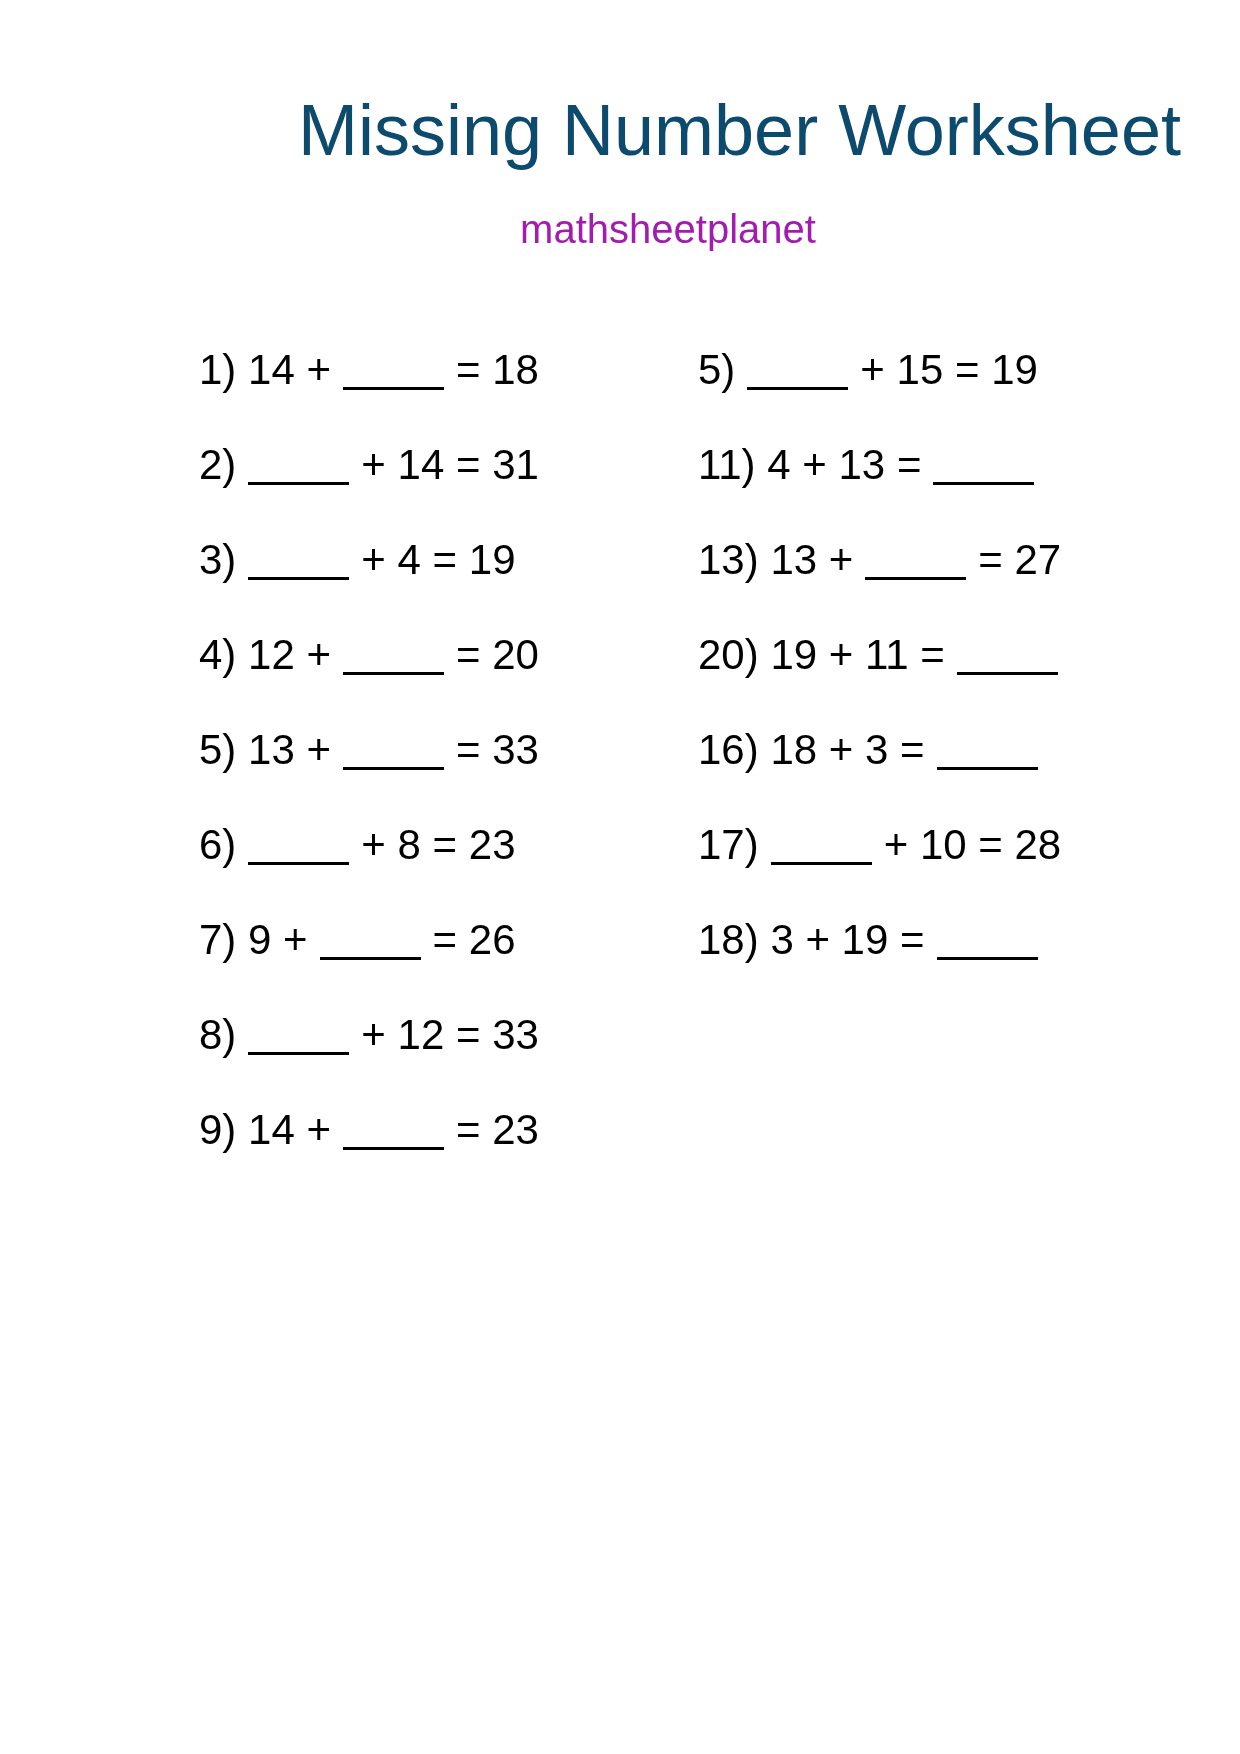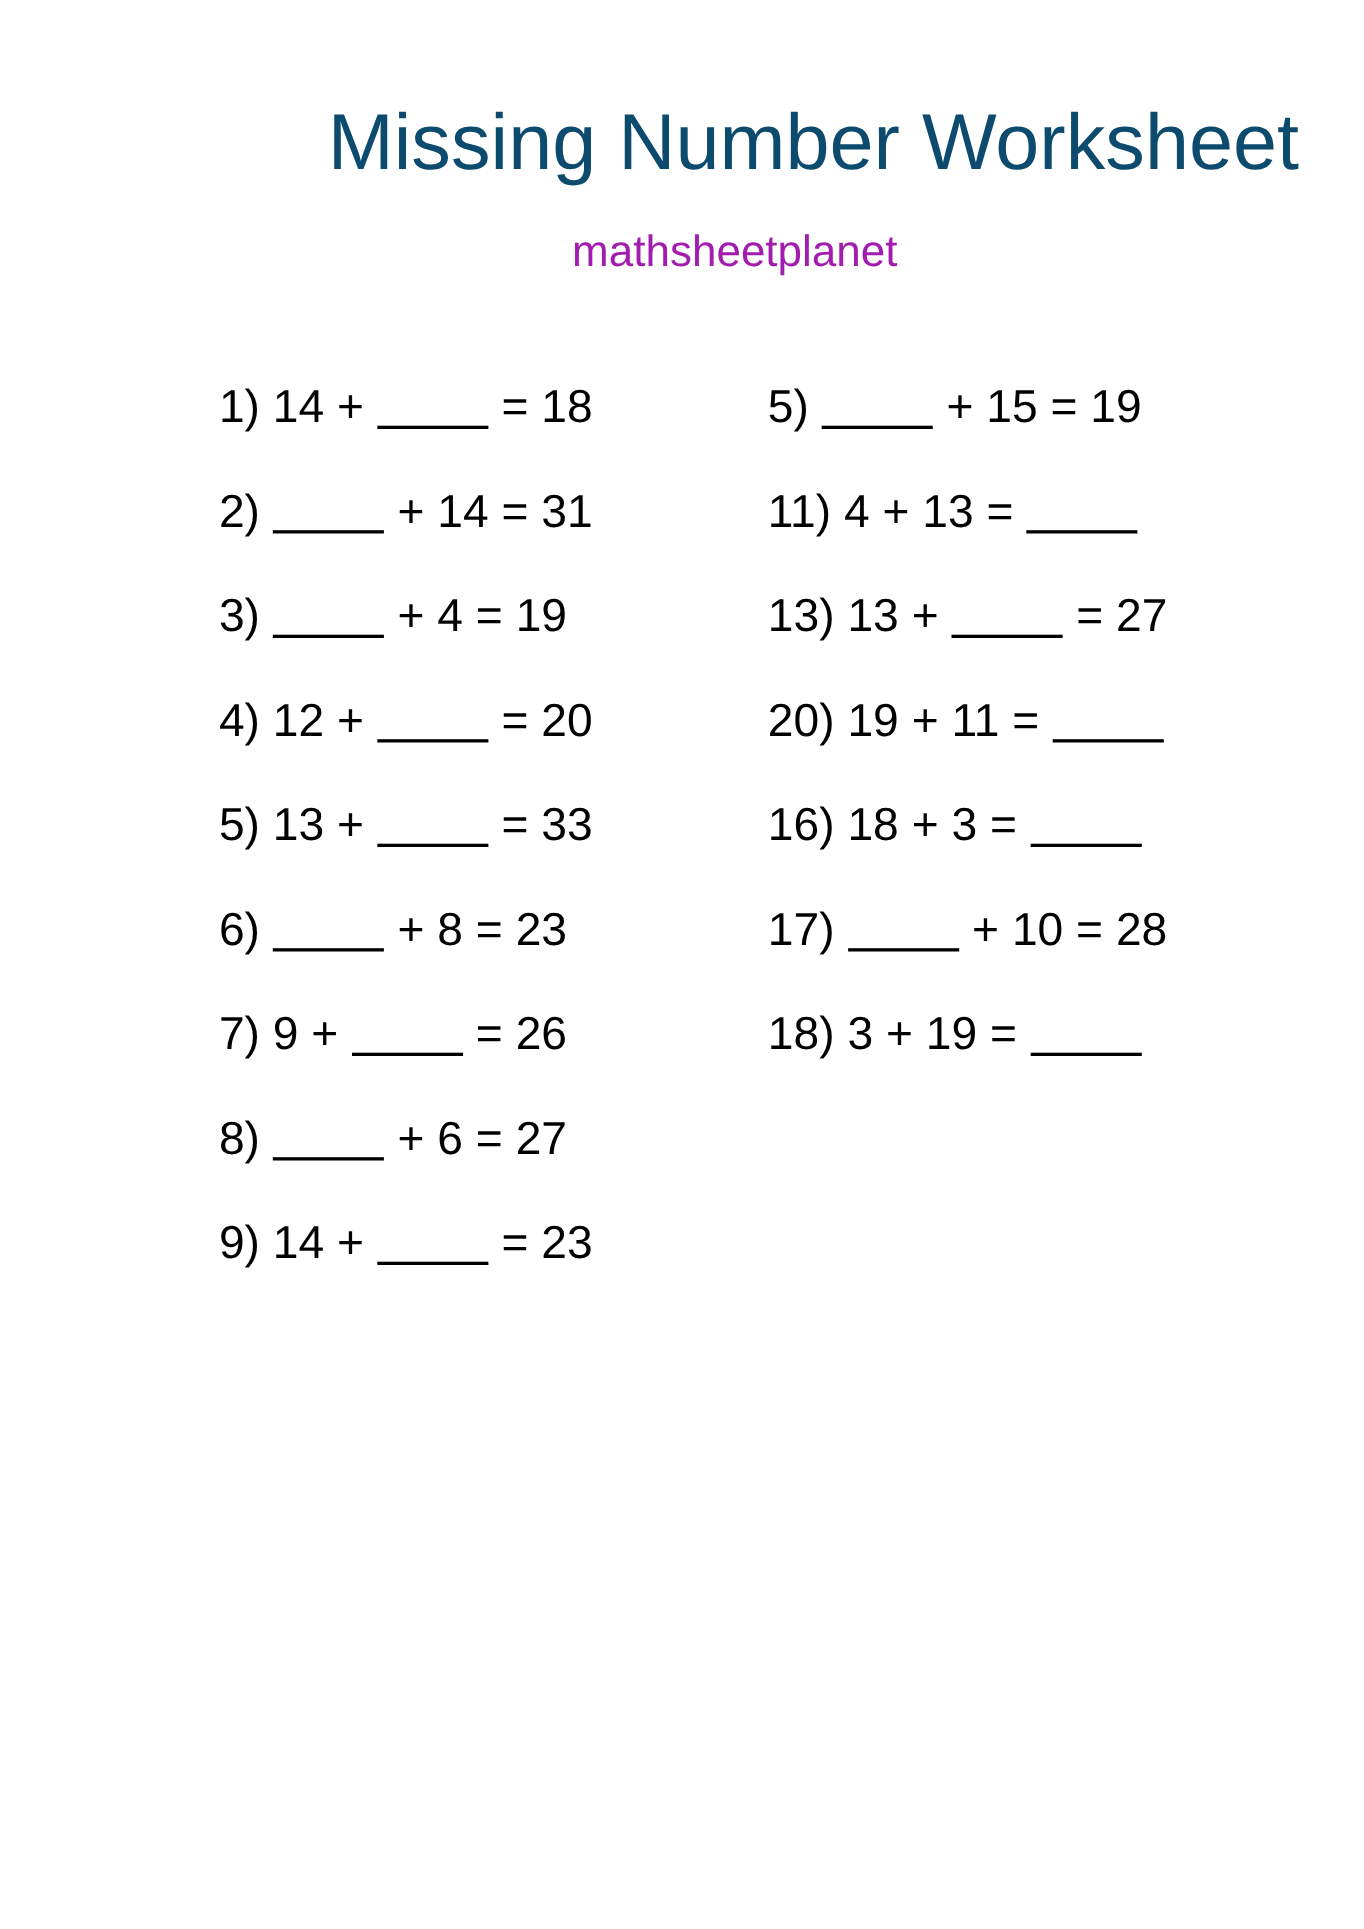--- a/index.html
+++ b/index.html
@@ -93,21 +93,21 @@
 
   <div class="problem">
     <span>6)</span><span class="blank"></span><span>+ 8 = 23</span>
   </div>
 
   <div class="problem">
     <span>7)</span>&nbsp;<span>9 +</span><span class="blank"></span><span>= 26</span>
   </div>
 
   <div class="problem">
-    <span>8)</span><span class="blank"></span><span>+ 6 = 27</span>
+    <span>8)</span><span class="blank"></span><span>+ 12 = 33</span>
   </div>
 
   <div class="problem">
     <span>9)</span>&nbsp;<span>14 +</span><span class="blank"></span><span>= 23</span>
   </div>
 </div>
 
 <div class="column right">
 
   <div class="problem">

